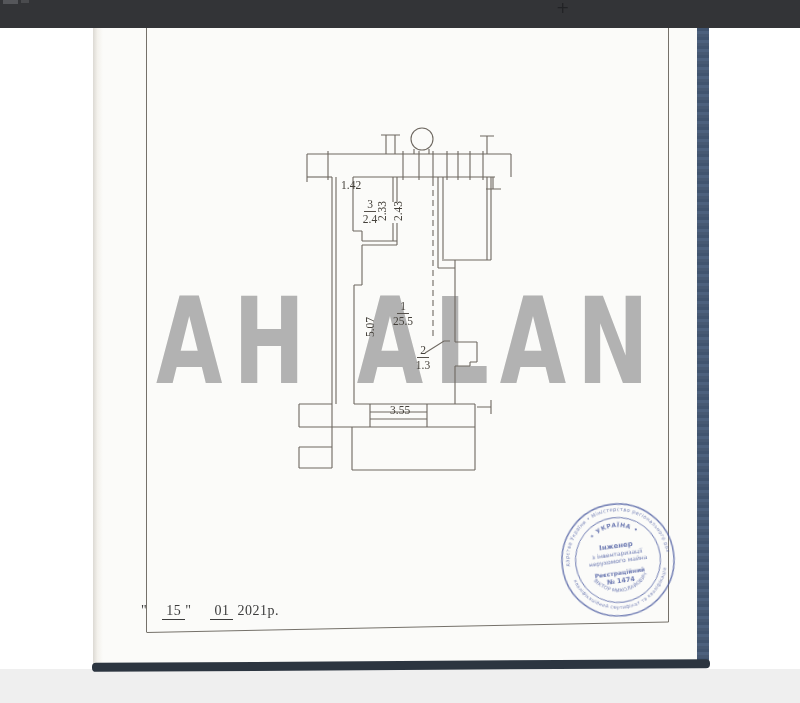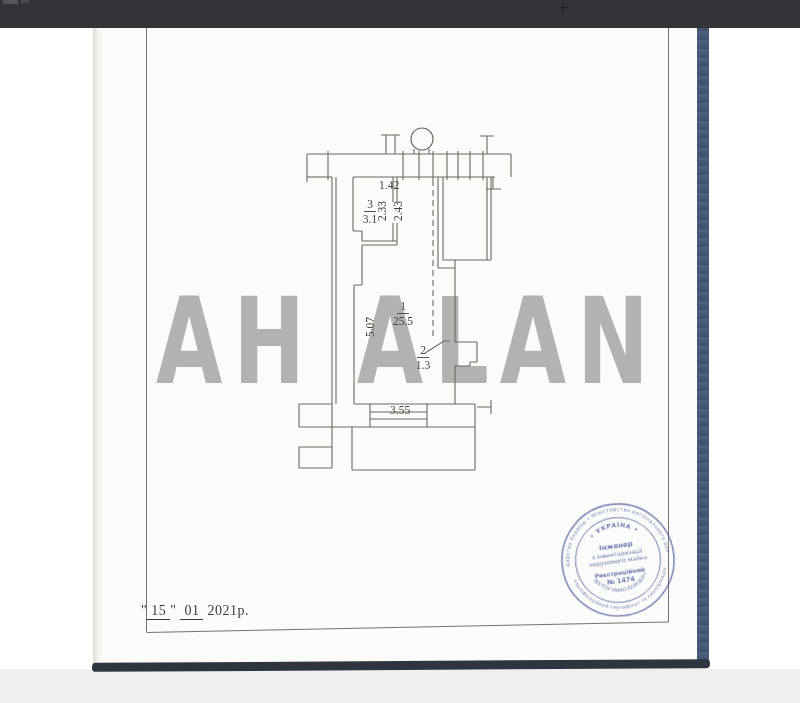--- a/index.html
+++ b/index.html
@@ -35,21 +35,21 @@
   .lbl{position:absolute;z-index:4;color:#44403a;font-size:11.5px;line-height:1.05;
        font-family:"Liberation Serif","DejaVu Serif",serif;white-space:nowrap;}
   .frac{text-align:center;}
   .frac .top{display:inline-block;border-bottom:1px solid #55504a;padding:0 3px 1px 3px;}
   .frac .bot{display:block;margin-top:1px;}
   .rot{transform:rotate(-90deg);transform-origin:center center;}
 
   
   .date{position:absolute;left:141px;top:603px;z-index:4;color:#3c3c3c;font-size:14px;
         letter-spacing:.5px;white-space:nowrap;}
-  .date .u{display:inline-block;border-bottom:1px solid #3c3c3c;padding:0 4px 0 4px;}
+  .date .u{display:inline-block;border-bottom:1px solid #3c3c3c;padding:0 4px 0 4px;margin-left:15px;}
 
   
   .stamp{position:absolute;left:556px;top:498px;width:124px;height:124px;z-index:5;
          opacity:.8;filter:blur(.3px);transform:rotate(-8deg);}
   .stamp text{fill:#4a5aa0;font-family:"DejaVu Sans",sans-serif;}
 </style>
 </head>
 <body>
 
 <div class="screen">
@@ -113,25 +113,25 @@
 
       <path d="M455,404 H475 M475,404 V470"></path>
 
       <path d="M477,407 H491 M491,400 V414"></path>
     </g>
     <circle cx="422" cy="139" r="11" stroke="#6e6861" stroke-width="1.1"></circle>
     <path d="M433,180 V336" stroke="#6e6861" stroke-width="1.1" stroke-dasharray="6 4"></path>
     <path d="M425,353 L444,341 H450" stroke="#6e6861" stroke-width="1.1"></path>
   </svg>
 
-  <span class="lbl" style="left:379px;top:179px;">1.42</span>
+  <span class="lbl" style="left:341px;top:179px;">1.42</span>
 
   <span class="lbl frac" style="left:358px;top:198px;width:24px;">
     <span class="top">3</span>
-    <span class="bot">3.1</span>
+    <span class="bot">2.4</span>
   </span>
 
   <span class="lbl rot" style="left:372px;top:205px;">2.33</span>
   <span class="lbl rot" style="left:388px;top:205px;">2.43</span>
 
   <span class="lbl rot" style="left:360px;top:321px;">5.07</span>
 
   <span class="lbl frac" style="left:390px;top:300px;width:26px;">
     <span class="top">1</span>
     <span class="bot">25.5</span>

